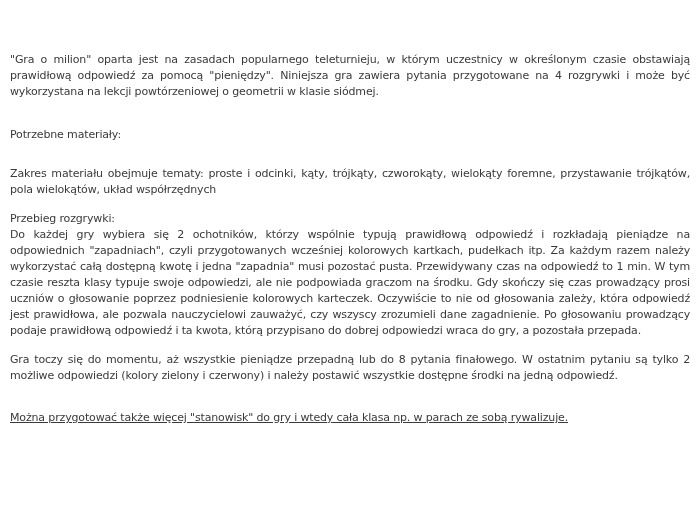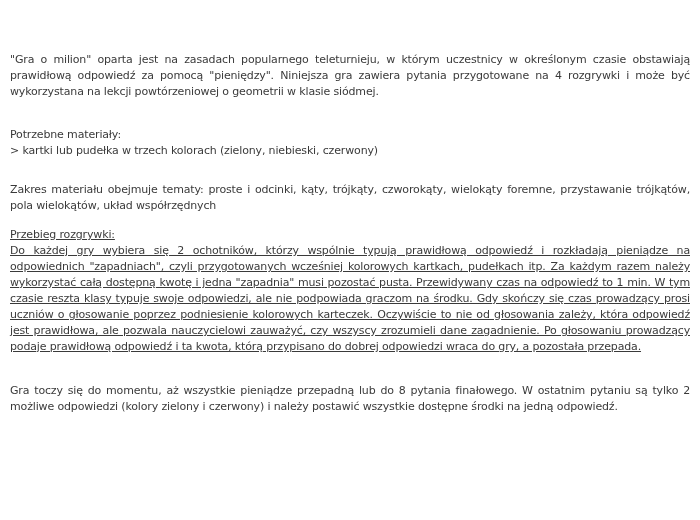--- a/index.html
+++ b/index.html
@@ -33,47 +33,46 @@
   .intro {
     margin-bottom: 27px;
   }
   .materials {
     margin-bottom: 23px;
   }
   .scope {
     margin-bottom: 13px;
   }
   .gameplay-block {
-    margin-bottom: 28px;
-    text-decoration: underline;
+    margin-bottom: 13px;
   }
   .ending {
     margin-bottom: 26px;
   }
   .note {
     text-decoration: underline;
   }
 </style>
 </head>
 <body>
 
 <div class="page">
 
   <p class="para justify intro">"Gra o milion" oparta jest na zasadach popularnego teleturnieju, w którym uczestnicy w określonym czasie obstawiają prawidłową odpowiedź za pomocą "pieniędzy". Niniejsza gra zawiera pytania przygotowane na 4 rozgrywki i może być wykorzystana na lekcji powtórzeniowej o geometrii w klasie siódmej.</p>
 
   <div class="materials">
     <div class="para">Potrzebne materiały:</div>
     <div>
-        <div class="para">&gt; kartki lub pudełka w trzech kolorach (zielony, niebieski, czerwony)</div>
       </div>
   </div>
 
   <p class="para justify scope">Zakres materiału obejmuje tematy: proste i odcinki, kąty, trójkąty, czworokąty, wielokąty foremne, przystawanie trójkątów, pola wielokątów, układ współrzędnych</p>
 
   <div class="gameplay-block">
     <div class="para">Przebieg rozgrywki:</div>
     <p class="para justify">Do każdej gry wybiera się 2 ochotników, którzy wspólnie typują prawidłową odpowiedź i rozkładają pieniądze na odpowiednich "zapadniach", czyli przygotowanych wcześniej kolorowych kartkach, pudełkach itp. Za każdym razem należy wykorzystać całą dostępną kwotę i jedna "zapadnia" musi pozostać pusta. Przewidywany czas na odpowiedź to 1 min. W tym czasie reszta klasy typuje swoje odpowiedzi, ale nie podpowiada graczom na środku. Gdy skończy się czas prowadzący prosi uczniów o głosowanie poprzez podniesienie kolorowych karteczek. Oczywiście to nie od głosowania zależy, która odpowiedź jest prawidłowa, ale pozwala nauczycielowi zauważyć, czy wszyscy zrozumieli dane zagadnienie. Po głosowaniu prowadzący podaje prawidłową odpowiedź i ta kwota, którą przypisano do dobrej odpowiedzi wraca do gry, a pozostała przepada.</p>
   </div>
 
   <p class="para justify ending">Gra toczy się do momentu, aż wszystkie pieniądze przepadną lub do 8 pytania finałowego. W ostatnim pytaniu są tylko 2 możliwe odpowiedzi (kolory zielony i czerwony) i należy postawić wszystkie dostępne środki na jedną odpowiedź.</p>
 
+  <p class="para note">Można przygotować także więcej "stanowisk" do gry i wtedy cała klasa np. w parach ze sobą rywalizuje.</p>
 
 </div>
 
 </body></html>

